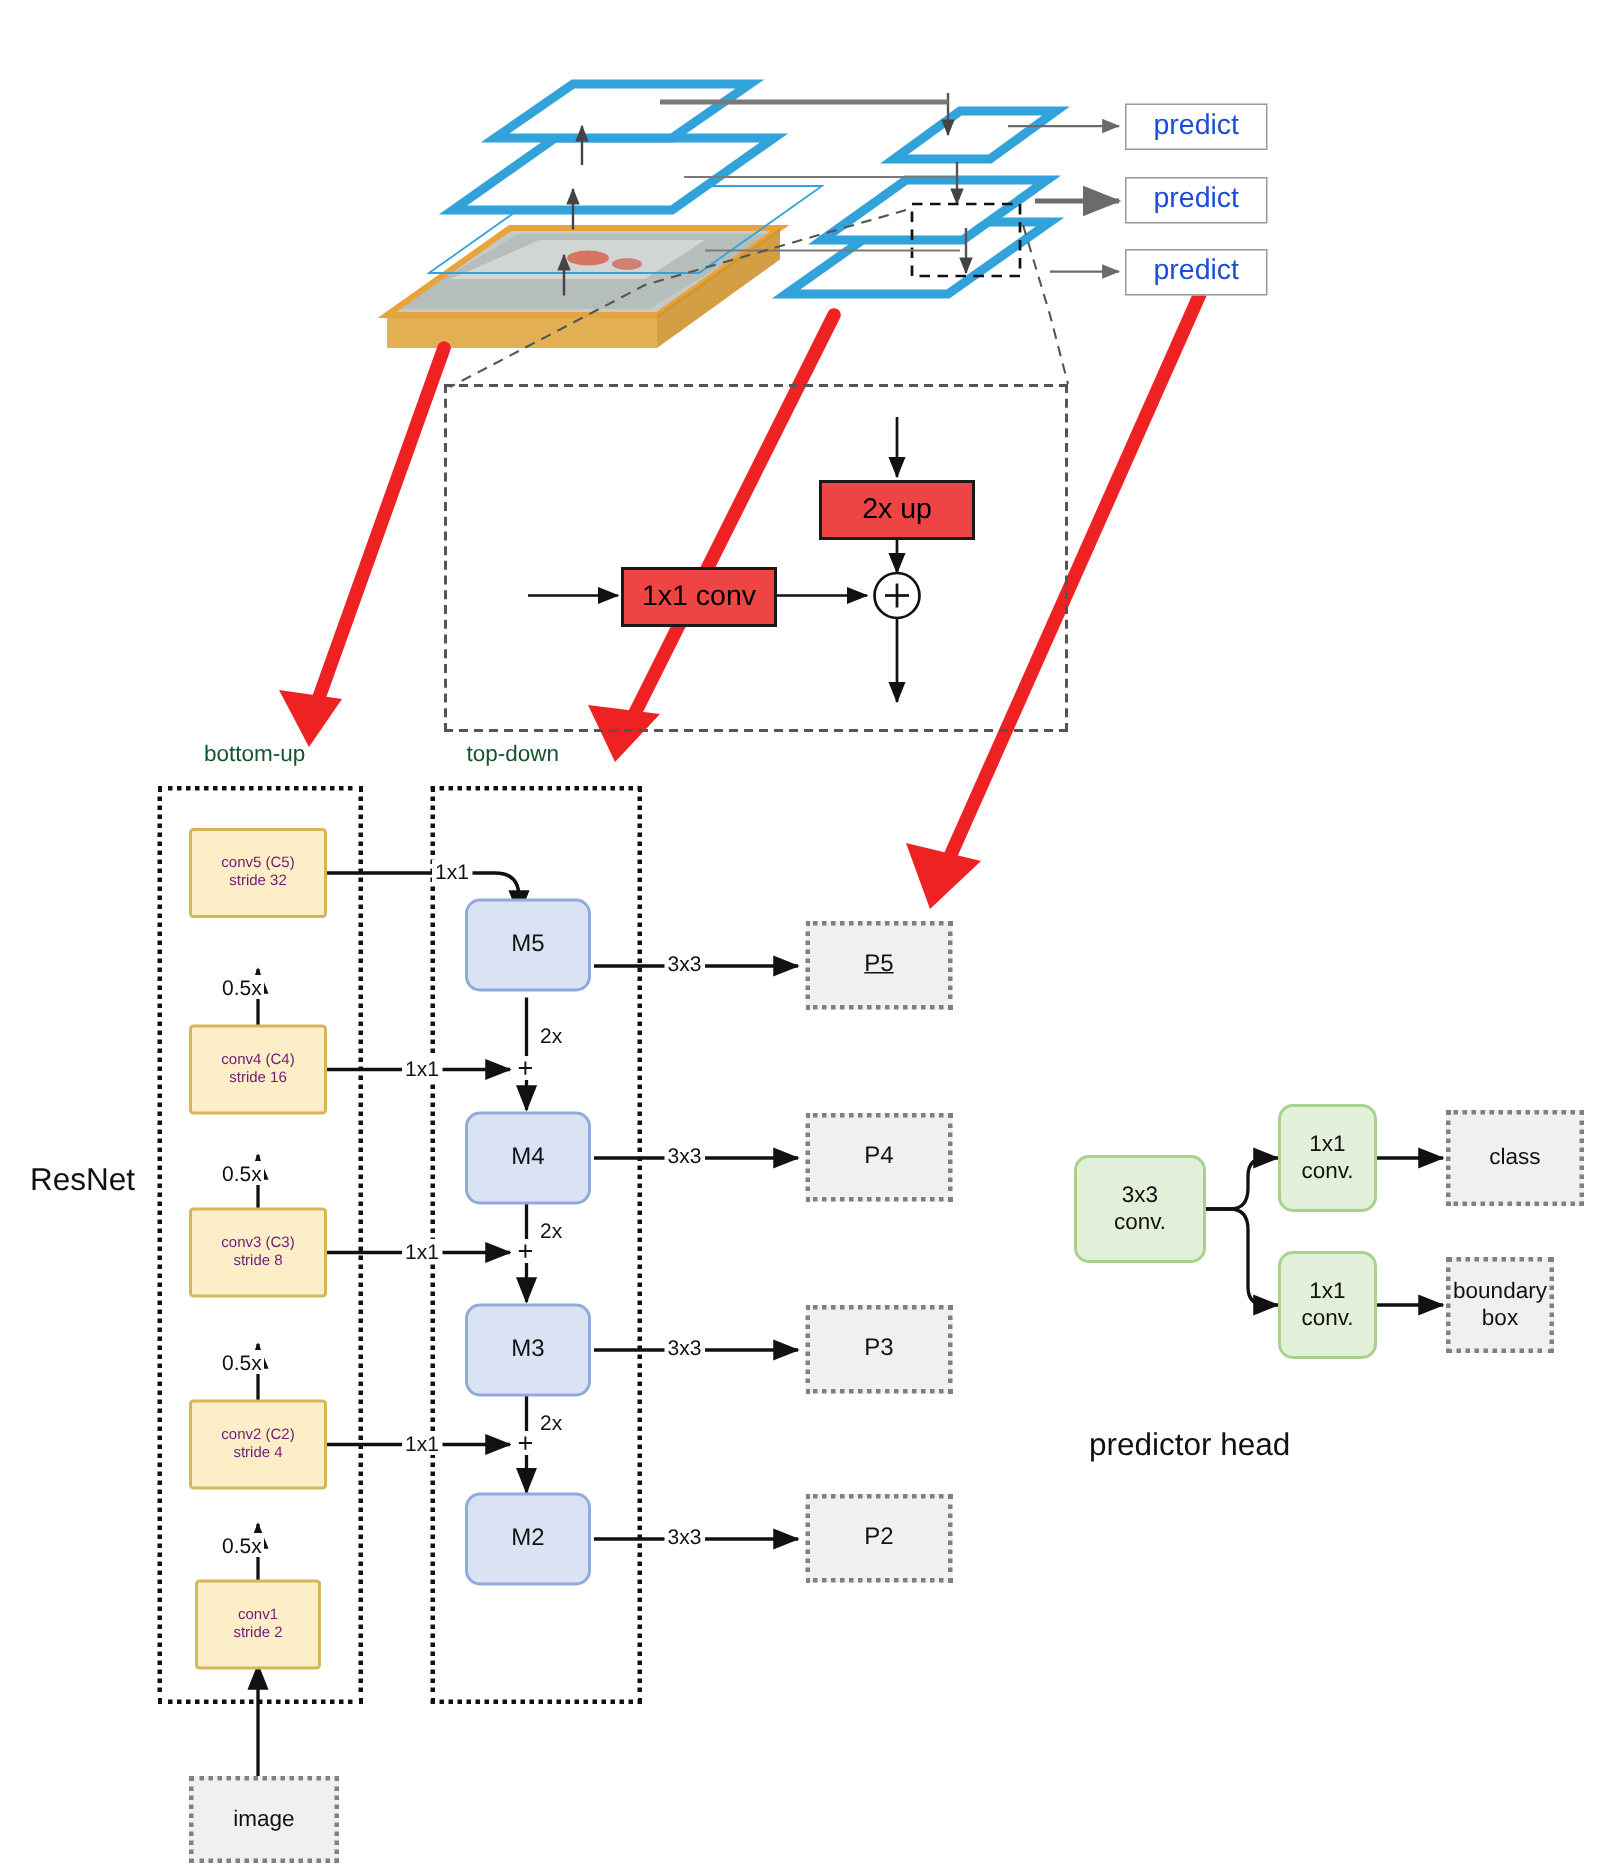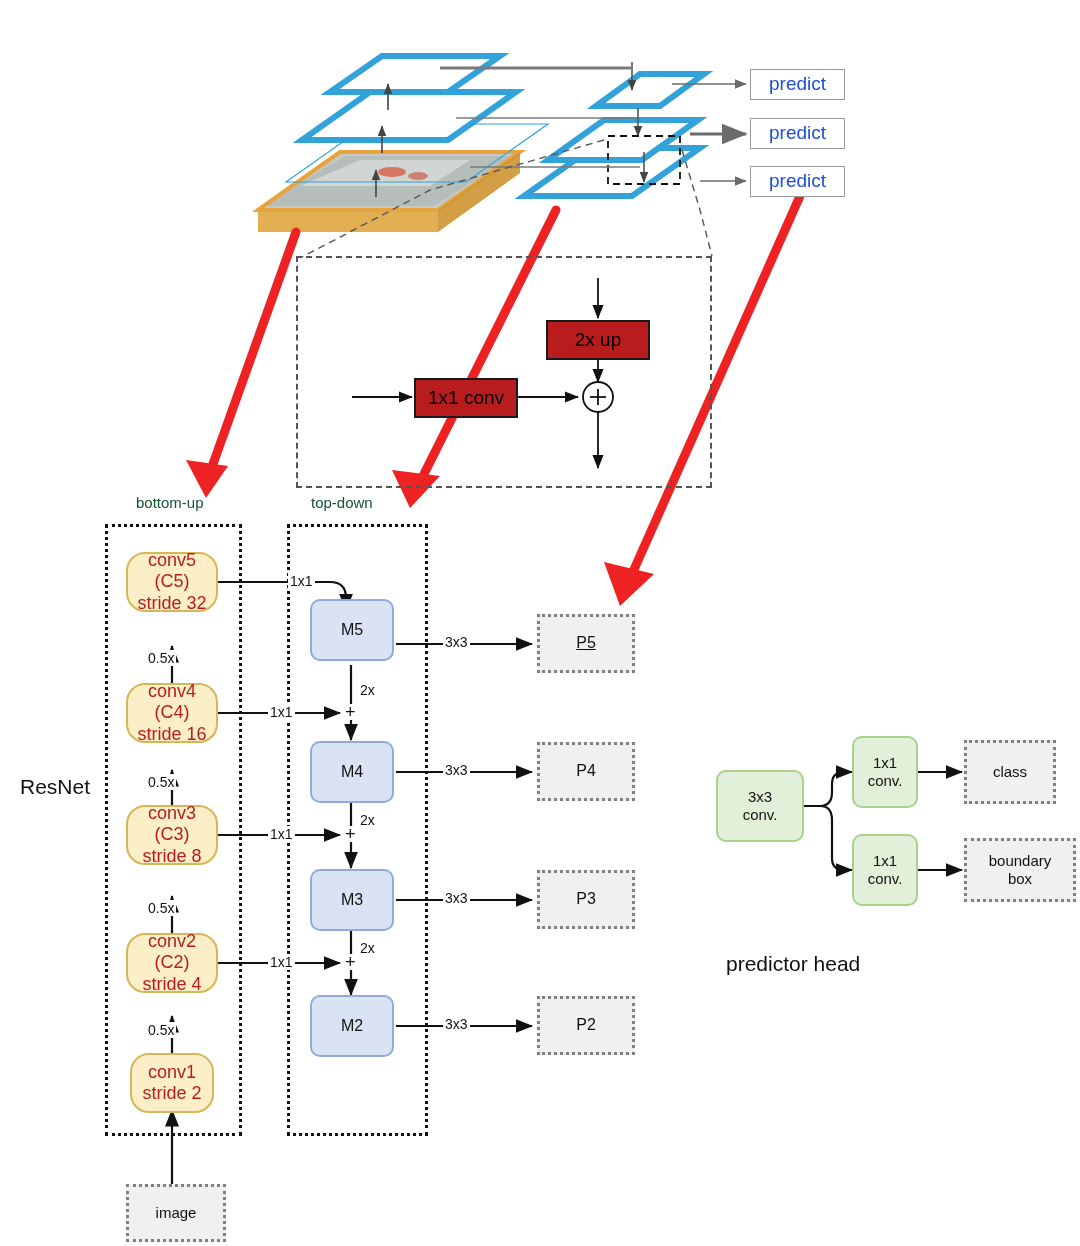--- a/index.html
+++ b/index.html
@@ -1,34 +1,34 @@
 <!DOCTYPE html>
 <html><head>
 <meta charset="utf-8">
 <style>
   html,body{margin:0;padding:0;background:#ffffff;}
   body{font-family:"Liberation Sans",sans-serif;}
   #page{position:relative;width:1080px;height:1246px;background:#fff;overflow:hidden;}
   #page svg.layer{position:absolute;left:0;top:0;width:1080px;height:1246px;pointer-events:none;}
   .node{position:absolute;box-sizing:border-box;display:flex;align-items:center;
         justify-content:center;text-align:center;line-height:1.18;}
-  .conv-box{background:#fcefc7;border:2px solid #d6b656;border-radius:19px;font-size:18px;color:#b91c1c;}
+  .conv-box{background:#fcefc7;border:2px solid #d6b656;border-radius:3px;font-size:10px;color:#701a75;}
   .m-box{background:#dae3f3;border:2px solid #8faadc;border-radius:10px;font-size:16px;color:#111;}
   .p-box{background:#f0f0f0;border:3px dotted #808080;font-size:16px;color:#111;}
   .g-box{background:#e2efd9;border:2px solid #a9d18e;border-radius:10px;font-size:15px;color:#111;}
   .out-box{background:#f0f0f0;border:3px dotted #808080;font-size:15px;color:#111;}
   .predict-box{background:#ffffff;border:1.5px solid #9a9a9a;font-size:19px;color:#1d4ed8;}
   .dashed-group{position:absolute;box-sizing:border-box;border:3px dotted #111;background:transparent;}
   .caption{position:absolute;font-size:15px;color:#14532d;white-space:nowrap;}
   .edge-label{position:absolute;font-size:14px;color:#111;background:#fff;
               padding:0 2px;white-space:nowrap;}
   .plus-label{position:absolute;font-size:18px;color:#111;white-space:nowrap;}
   .big-label{position:absolute;font-size:21px;color:#111;white-space:nowrap;}
   .detail-box{position:absolute;box-sizing:border-box;border:2px dashed #555;background:transparent;}
-  .wbox{position:absolute;box-sizing:border-box;background:#b91c1c;border:2px solid #1a1a1a;
+  .wbox{position:absolute;box-sizing:border-box;background:#ef4444;border:2px solid #1a1a1a;
         display:flex;align-items:center;justify-content:center;font-size:19px;color:#000;}
 </style>
 </head>
 <body>
 
 <div id="page">
 
   <svg class="layer" viewBox="0 0 1080 1246">
     <defs>
       <marker id="ah" markerWidth="9" markerHeight="9" refX="7.5" refY="3.2" orient="auto">
@@ -213,19 +213,19 @@
     <span>1x1</span>
     <span>conv.</span>
   </div>
   <div class="node g-box" style="left:852px;top:834px;width:66px;height:72px;flex-direction:column;">
     <span>1x1</span>
     <span>conv.</span>
   </div>
   <div class="node out-box" style="left:964px;top:740px;width:92px;height:64px;flex-direction:column;align-items:center;">
     <span>class</span>
   </div>
-  <div class="node out-box" style="left:964px;top:838px;width:112px;height:64px;flex-direction:column;">
+  <div class="node out-box" style="left:964px;top:838px;width:72px;height:64px;flex-direction:column;">
     <span>boundary</span>
     <span>box</span>
   </div>
   <div class="big-label" style="left:726px;top:952px;">predictor head</div>
 
 </div>
 
 </body></html>

